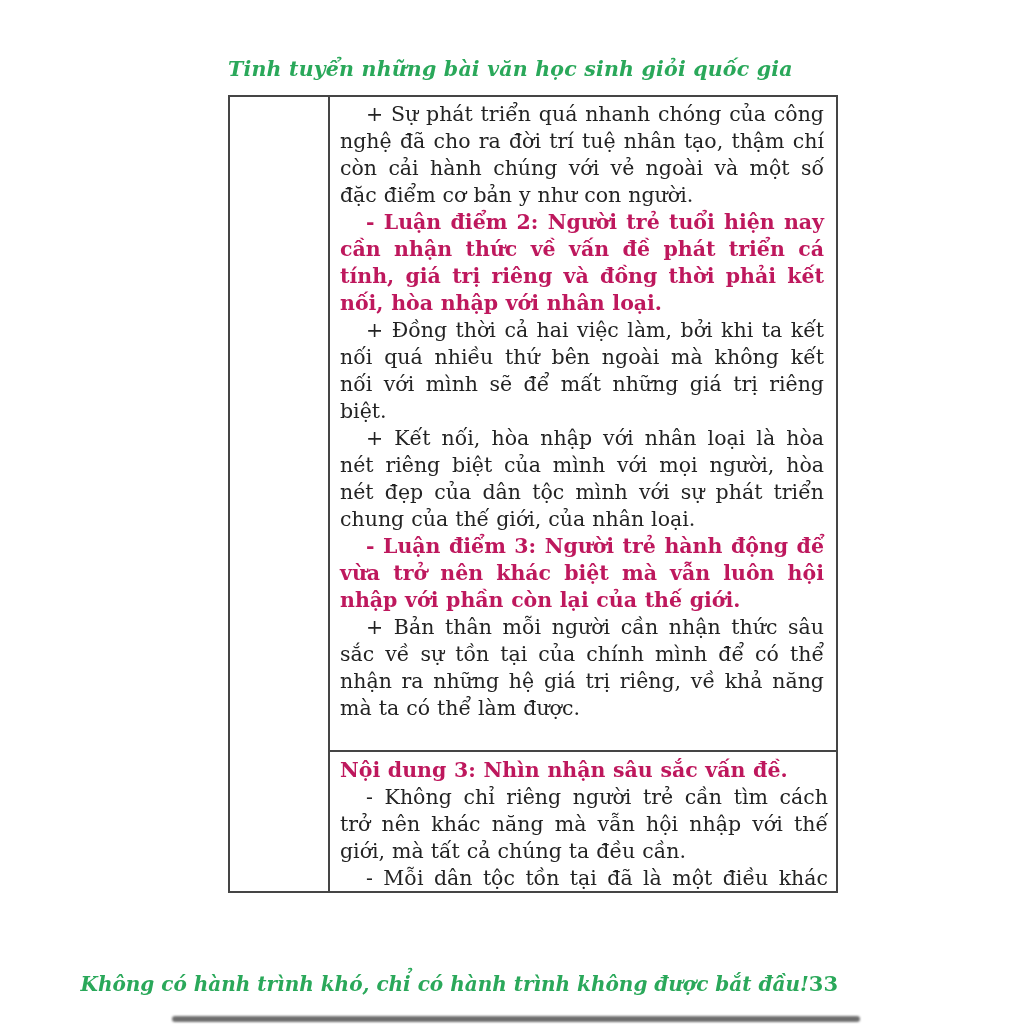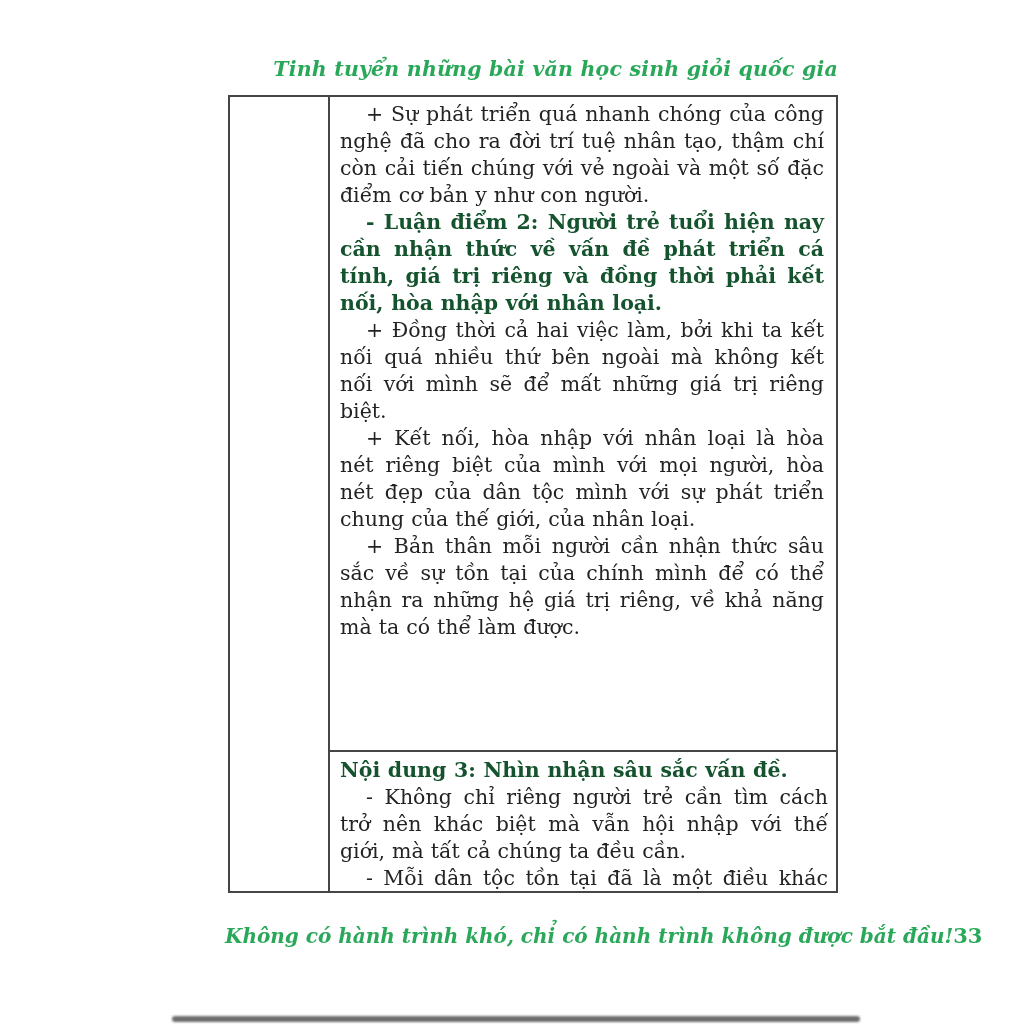--- a/index.html
+++ b/index.html
@@ -17,21 +17,21 @@
     height: 1024px;
     background: #ffffff;
   }
   
   .header {
     position: absolute;
     top: 57px;
     left: 228px;
     width: 610px;
     display: flex;
-    justify-content: flex-end;
+    justify-content: space-between;
     align-items: baseline;
     color: #2aa85a;
     font-weight: bold;
     font-style: italic;
     font-size: 20.5px;
     letter-spacing: 0.2px;
     white-space: nowrap;
   }
   
   .table {
@@ -74,44 +74,45 @@
   .para {
     margin: 0;
     font-size: 20.5px;
     line-height: 27px;
     color: #232323;
     text-align: justify;
     text-indent: 26px;
     word-spacing: 0.5px;
   }
   .para.green {
-    color: #14532d;
+    color: #be185d;
     font-weight: bold;
   }
   .para.noindent {
     text-indent: 0;
   }
   
   .footer {
     position: absolute;
     top: 923px;
     left: 225px;
     width: 613px;
     display: flex;
-    justify-content: flex-start;
+    justify-content: flex-end;
     align-items: baseline;
     color: #2aa85a;
     font-weight: bold;
     font-style: italic;
     font-size: 20px;
     white-space: nowrap;
   }
   .footer .pagenum {
     font-style: normal;
     font-size: 21px;
+    margin-top: 48px;
   }
   
   .bottom-bar {
     position: absolute;
     top: 1016px;
     left: 172px;
     width: 688px;
     height: 6px;
     background: #555555;
     opacity: 0.85;
@@ -125,30 +126,31 @@
 <div class="page">
 
   <div class="header">
     <span>Tinh tuyển những bài văn học sinh giỏi quốc gia</span>
   </div>
 
   <div class="table">
     <div class="col-left"></div>
     <div class="col-right">
       <div class="row1">
-        <p class="para">+ Sự phát triển quá nhanh chóng của công nghệ đã cho ra đời trí tuệ nhân tạo, thậm chí còn cải tiến chúng với vẻ ngoài và một số đặc điểm cơ bản y như con người.</p>
+        <p class="para">+ Sự phát triển quá nhanh chóng của công nghệ đã cho ra đời trí tuệ nhân tạo, thậm chí còn cải hành chúng với vẻ ngoài và một số đặc điểm cơ bản y như con người.</p>
         <p class="para green">- Luận điểm 2: Người trẻ tuổi hiện nay cần nhận thức về vấn đề phát triển cá tính, giá trị riêng và đồng thời phải kết nối, hòa nhập với nhân loại.</p>
         <p class="para">+ Đồng thời cả hai việc làm, bởi khi ta kết nối quá nhiều thứ bên ngoài mà không kết nối với mình sẽ để mất những giá trị riêng biệt.</p>
         <p class="para">+ Kết nối, hòa nhập với nhân loại là hòa nét riêng biệt của mình với mọi người, hòa nét đẹp của dân tộc mình với sự phát triển chung của thế giới, của nhân loại.</p>
+        <p class="para green">- Luận điểm 3: Người trẻ hành động để vừa trở nên khác biệt mà vẫn luôn hội nhập với phần còn lại của thế giới.</p>
         <p class="para">+ Bản thân mỗi người cần nhận thức sâu sắc về sự tồn tại của chính mình để có thể nhận ra những hệ giá trị riêng, về khả năng mà ta có thể làm được.</p>
 
       </div>
       <div class="row2">
         <p class="para green noindent">Nội dung 3: Nhìn nhận sâu sắc vấn đề.</p>
-        <p class="para">- Không chỉ riêng người trẻ cần tìm cách trở nên khác biệt mà vẫn hội nhập với thế giới, mà tất cả chúng ta đều cần.</p>
+        <p class="para">- Không chỉ riêng người trẻ cần tìm cách trở nên khác năng mà vẫn hội nhập với thế giới, mà tất cả chúng ta đều cần.</p>
         <p class="para">- Mỗi dân tộc tồn tại đã là một điều khác biệt. Và ta phải làm sao để vừa khẳng định được giá trị riêng của dân tộc.</p>
       </div>
     </div>
   </div>
 
   <div class="footer">
     <span>Không có hành trình khó, chỉ có hành trình không được bắt đầu!</span>
     <span class="pagenum">33</span>
   </div>
 

